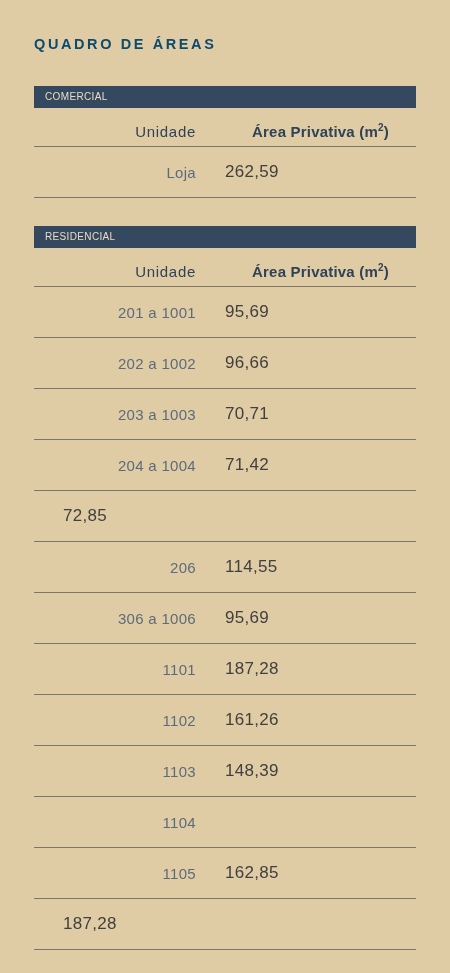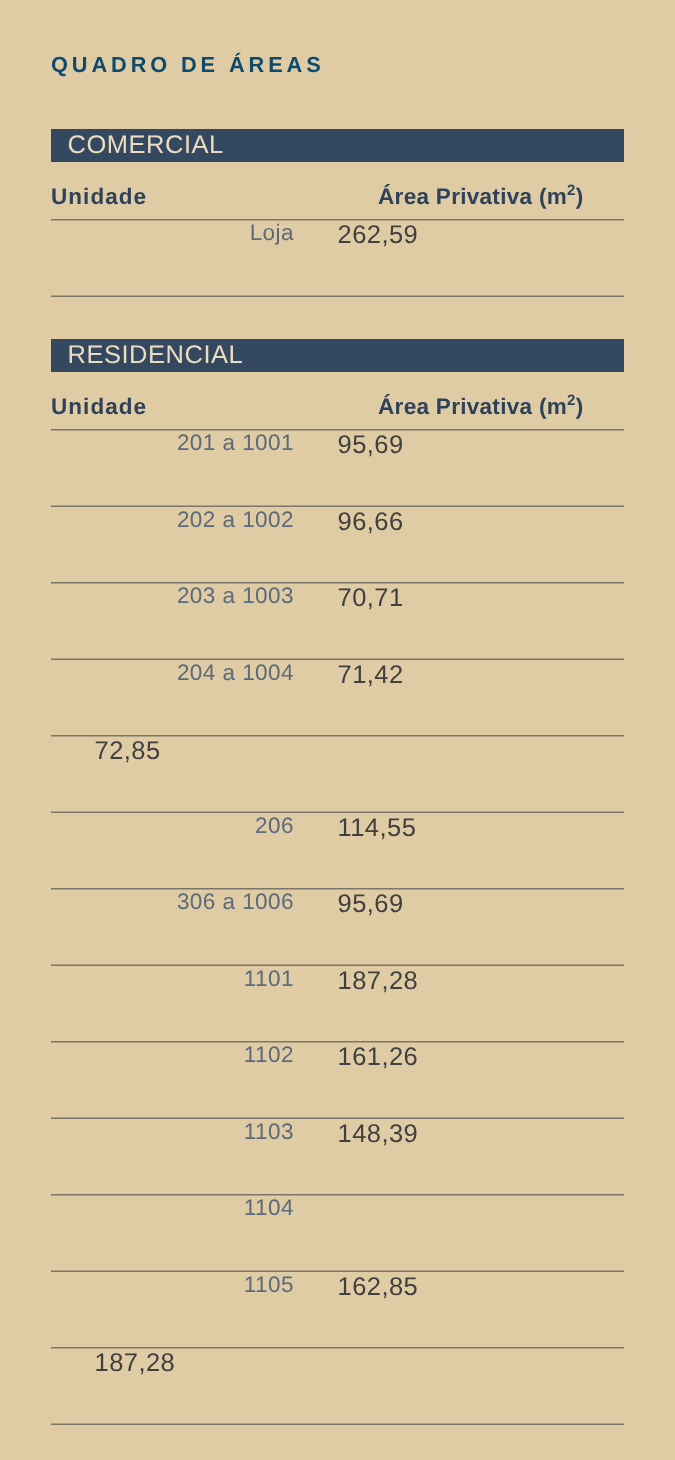--- a/index.html
+++ b/index.html
@@ -43,38 +43,38 @@
   }
 
   
   .section-bar {
     background: #34485f;
     height: 22px;
     line-height: 22px;
     padding: 0 0 0 11px;
     box-sizing: border-box;
     color: #e9dcc1;
-    font-size: 17px;
+    font-size: 10px;
     letter-spacing: 0.35px;
     font-weight: 400;
     white-space: nowrap;
   }
 
   
   .col-head {
     display: flex;
     align-items: flex-end;
     height: 38px;
     box-sizing: border-box;
   }
   .col-head .c-unit {
     width: 162px;
-    text-align: left;
+    text-align: right;
     font-size: 15px;
-    font-weight: 700;
+    font-weight: 400;
     color: #2e4259;
     letter-spacing: 0.7px;
     padding-bottom: 6px;
     white-space: nowrap;
   }
   .col-head .c-area {
     flex: 1;
     padding-left: 29px;
     text-align: center;
     font-size: 15px;
@@ -89,21 +89,21 @@
     vertical-align: super;
     line-height: 0;
   }
 
   
   .rows {
     border-top: 1.5px solid #7c766a;
   }
   .data-row {
     display: flex;
-    align-items: flex-start;
+    align-items: center;
     height: 51px;
     border-bottom: 1.5px solid #7c766a;
     box-sizing: border-box;
   }
   .data-row .c-unit {
     width: 162px;
     text-align: right;
     font-size: 15px;
     color: #5c6b7c;
     letter-spacing: 0.3px;

